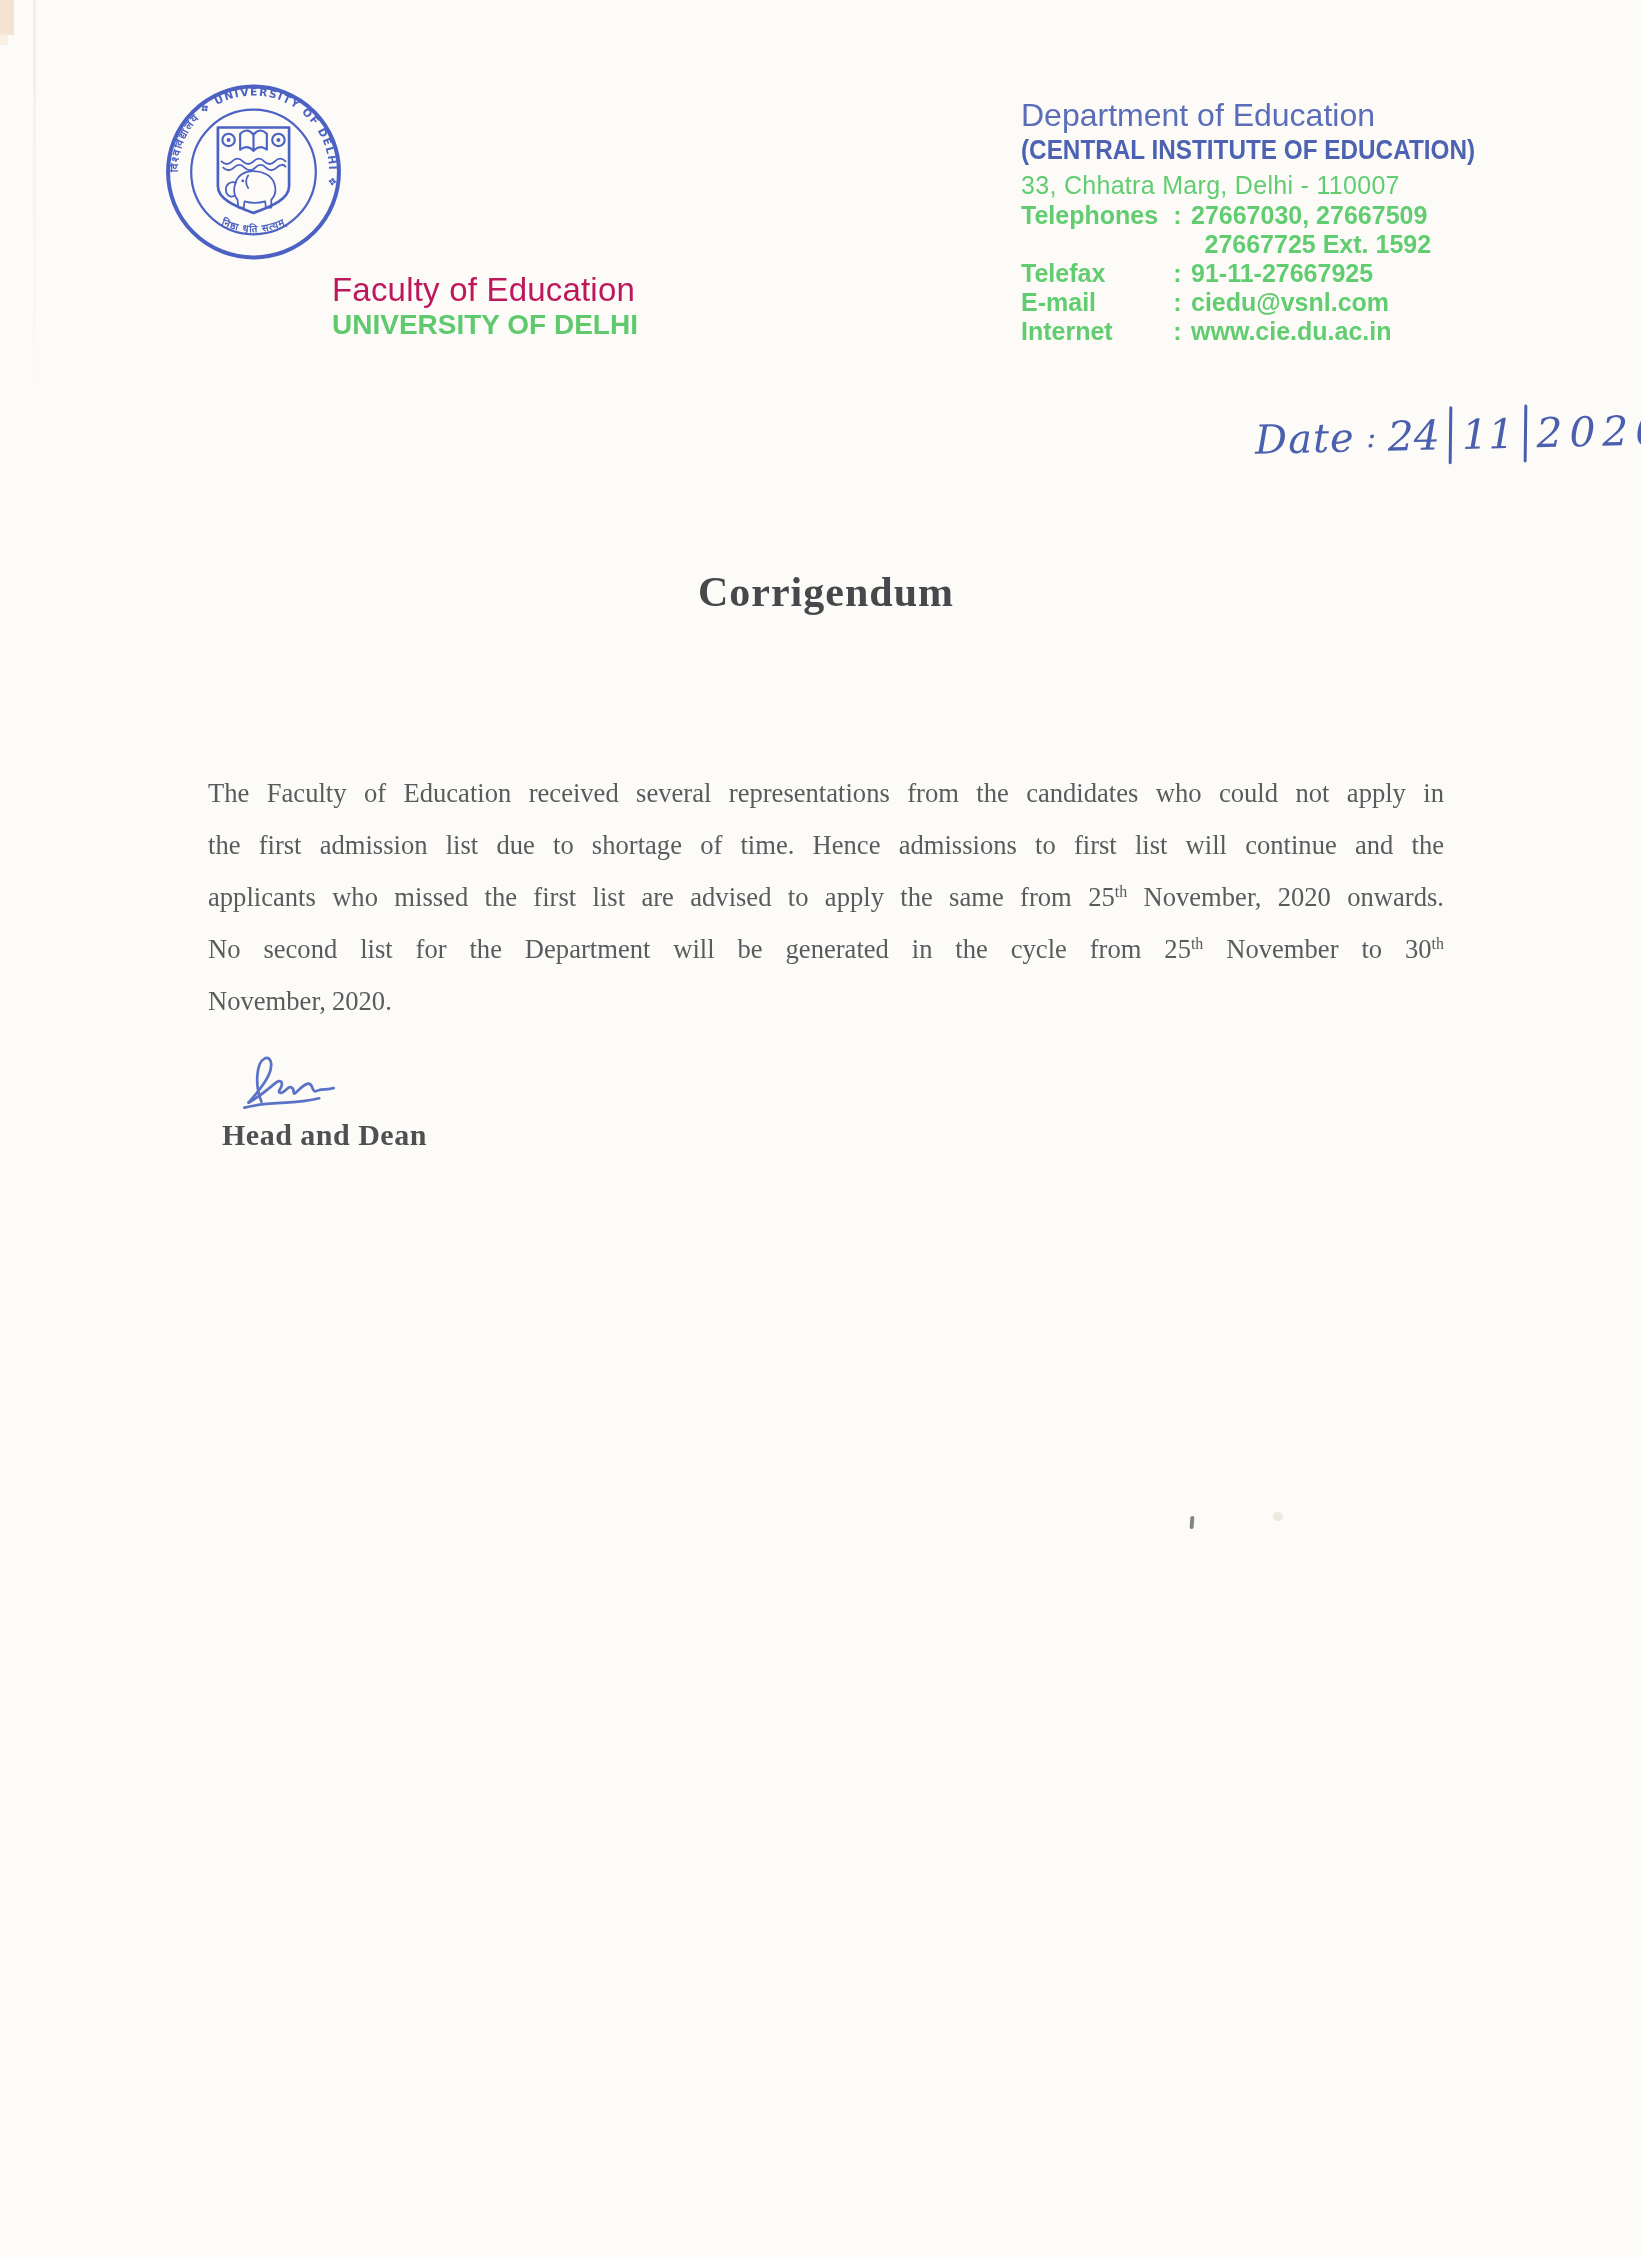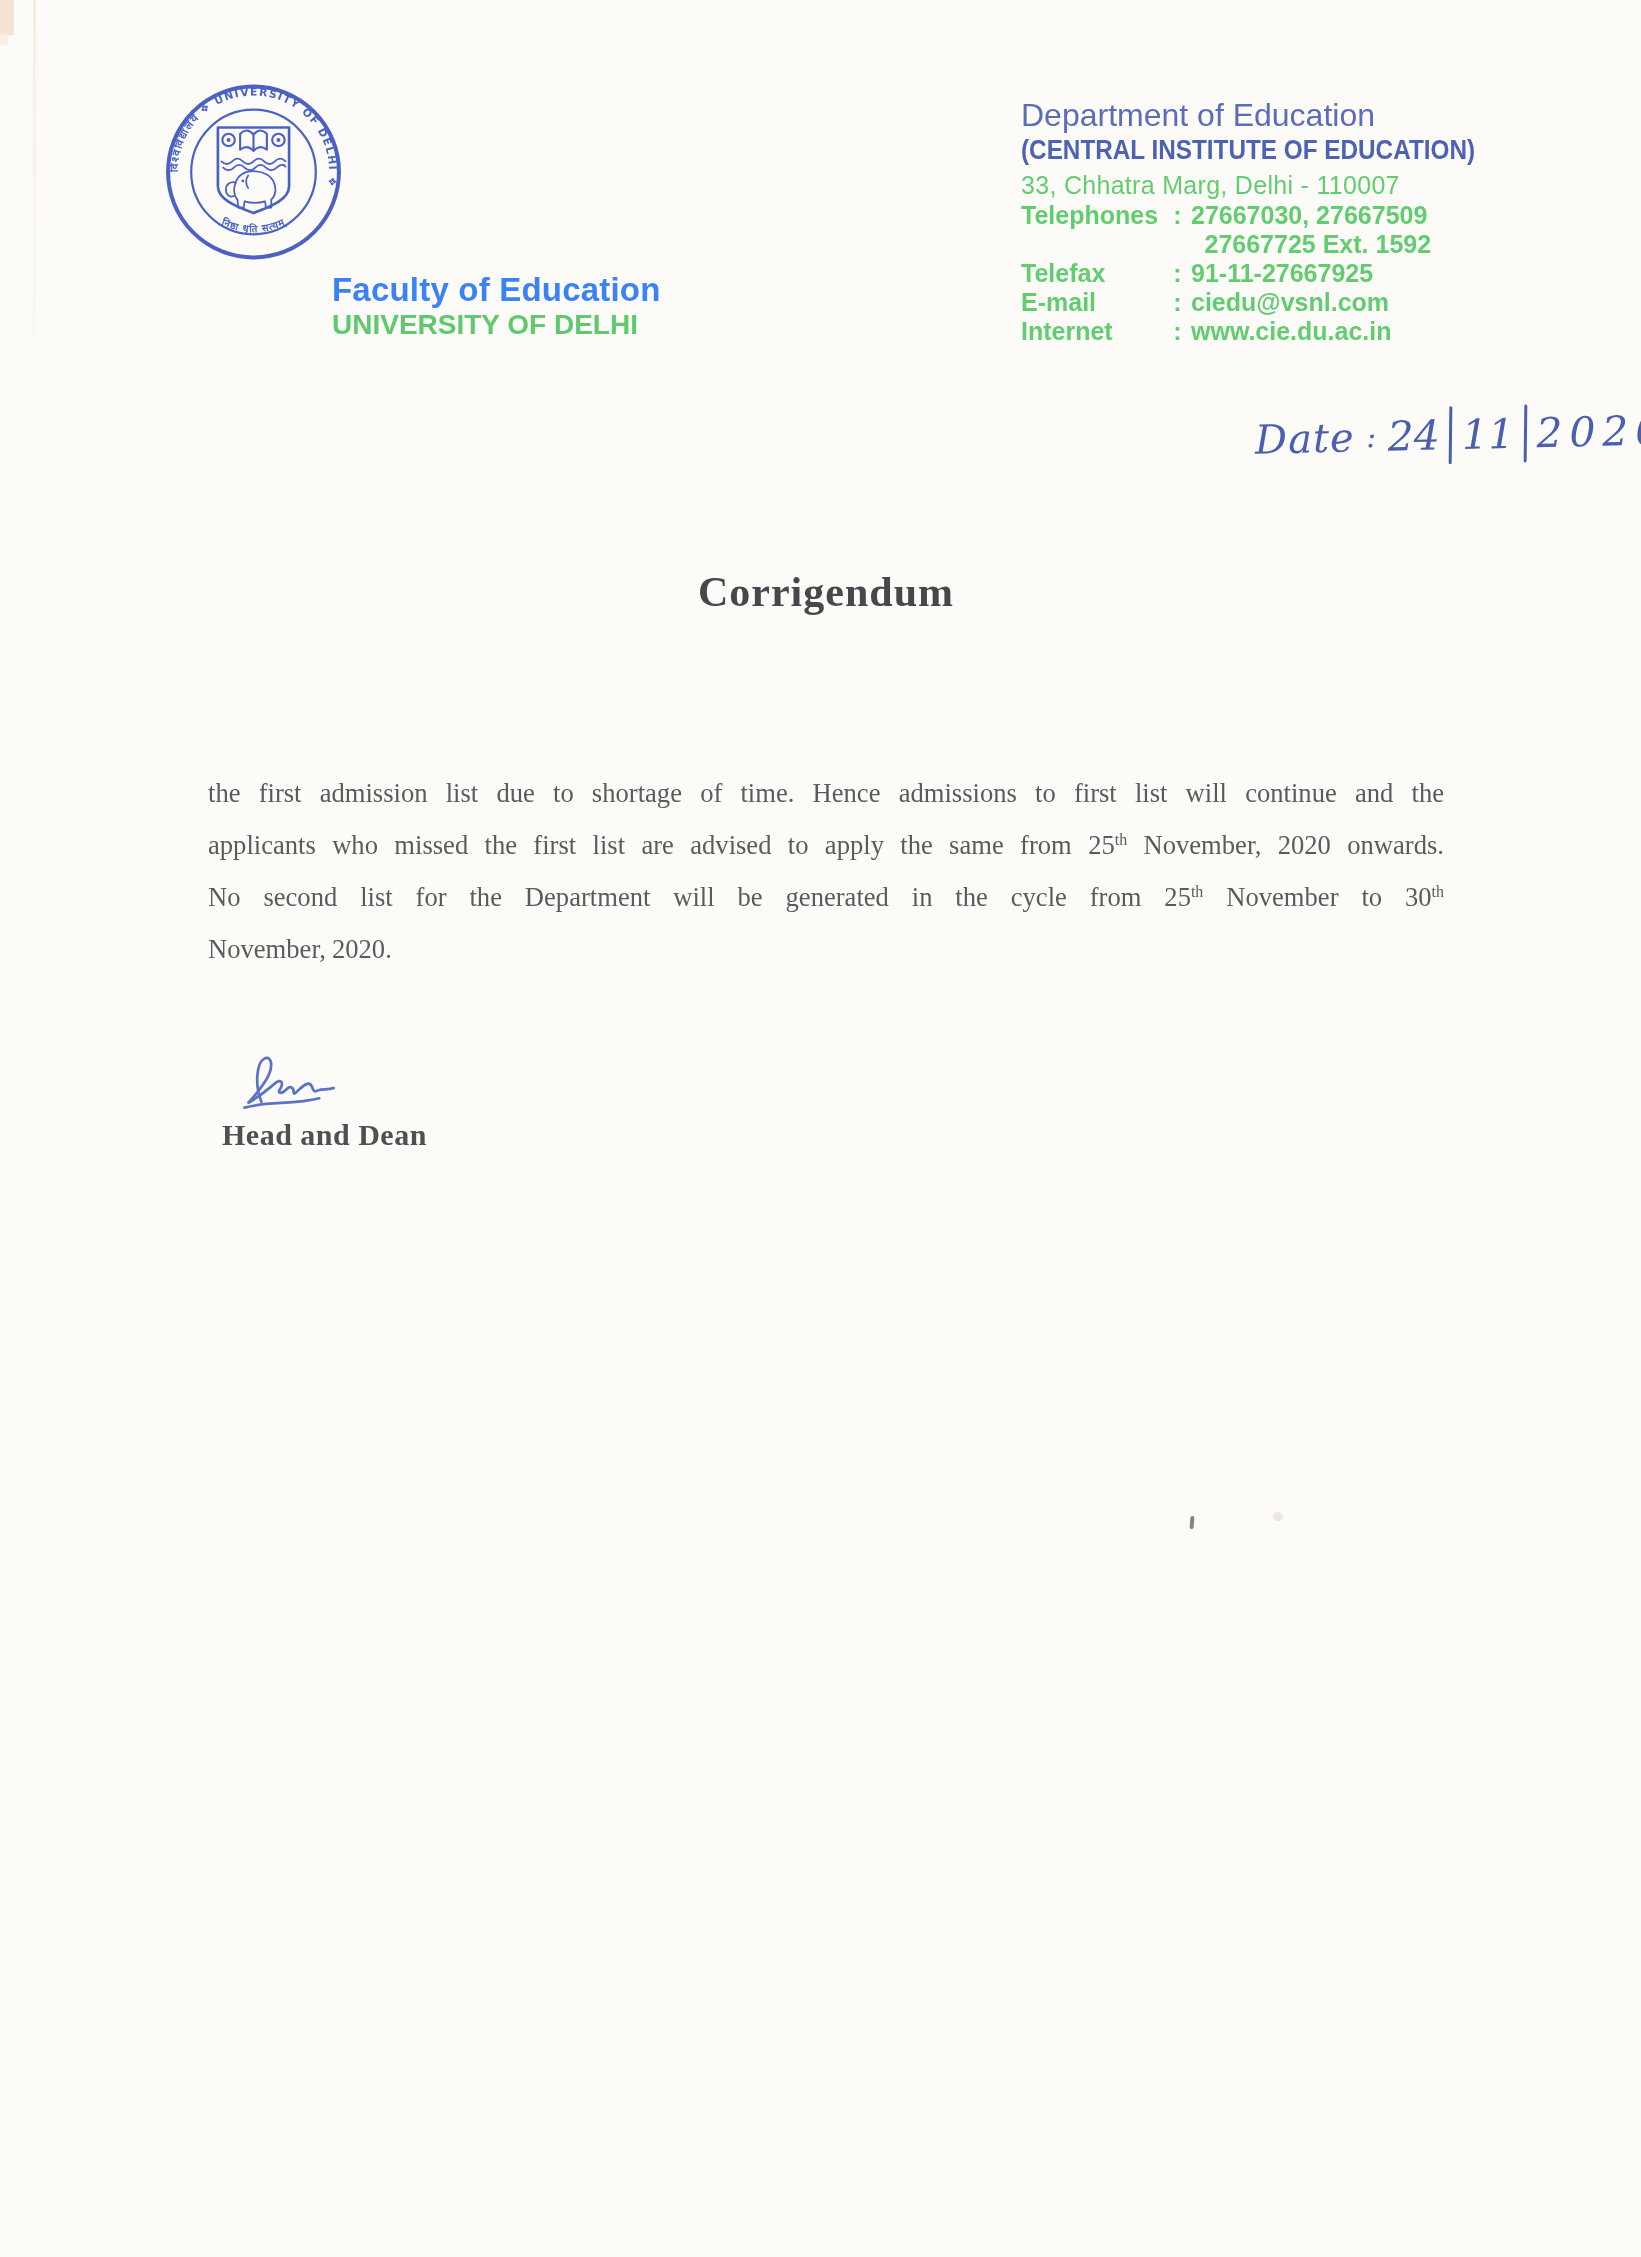--- a/index.html
+++ b/index.html
@@ -16,22 +16,22 @@
     background:linear-gradient(to bottom,#eee3d4,rgba(238,227,212,0)); opacity:.55; }
   .mark-tick { position:absolute; left:1190px; top:1516px; width:3.9px; height:12.6px;
     background:#5e5e5c; opacity:.75; border-radius:1.9px; transform:rotate(4deg); }
   .mark-speck { position:absolute; left:1273px; top:1512px; width:9.7px; height:8.7px;
     background:#ddd8c9; opacity:.5; border-radius:50%; }
   
   .seal { position:absolute; left:157px; top:83px; width:193px; height:178px; }
   
   .fac {
     position:absolute; left:332px; top:272px;
-    font-family:"Liberation Sans", sans-serif; font-weight:bold;
-    font-size:33px; line-height:35px; color:#3b82f6; letter-spacing:0.2px;
+    font-family:"Liberation Sans", sans-serif; font-weight:normal;
+    font-size:33px; line-height:35px; color:#be185d; letter-spacing:0.2px;
   }
   .uod {
     position:absolute; left:332px; top:309px;
     font-family:"Liberation Sans", sans-serif; font-weight:bold;
     font-size:28px; line-height:31px; color:#60c96e;
   }
   
   .rh { position:absolute; left:1021px; top:97px; width:541px;
     font-family:"Liberation Sans", sans-serif; }
   .dept1 { font-size:32px; line-height:37px; color:#5b6db8; }
@@ -161,20 +161,21 @@
     <span class="d-colon">:</span>
     <span class="d-num">24</span>
     <div class="d-sep"></div>
     <span class="d-num">11</span>
     <div class="d-sep"></div>
     <span class="d-year">2020</span>
   </div>
 
   <div class="title">Corrigendum</div>
   <div class="para">
+      <div class="par-line"><span>The Faculty of Education received several representations from the candidates who could not apply in</span></div>
       <div class="par-line"><span>the first admission list due to shortage of time. Hence admissions to first list will continue and the</span></div>
       <div class="par-line"><span>applicants who missed the first list are advised to apply the same from 25</span><sup>th</sup><span> November, 2020 onwards.</span></div>
       <div class="par-line"><span>No second list for the Department will be generated in the cycle from 25</span><sup>th</sup><span> November to 30</span><sup>th</sup></div>
       <div class="par-line last"><span>November, 2020.</span></div>
     </div>
 
   <svg class="sig" viewBox="0 0 160 80" aria-hidden="true">
     <g fill="none" stroke="#5b73c6" stroke-width="3.2" stroke-linecap="round" stroke-linejoin="round">
       <path d="M34,62 C26,42 28,16 38,11 C46,8 48,20 42,32 C36,44 26,55 19,63"></path>
       <path d="M19,63 C38,52 44,45 52,39 C58,35 60,41 56,47 C52,53 58,53 64,47 C68,43 72,45 72,51 C72,57 80,43 88,41 C96,39 92,53 100,49 C106,46 112,49 119,46"></path>

